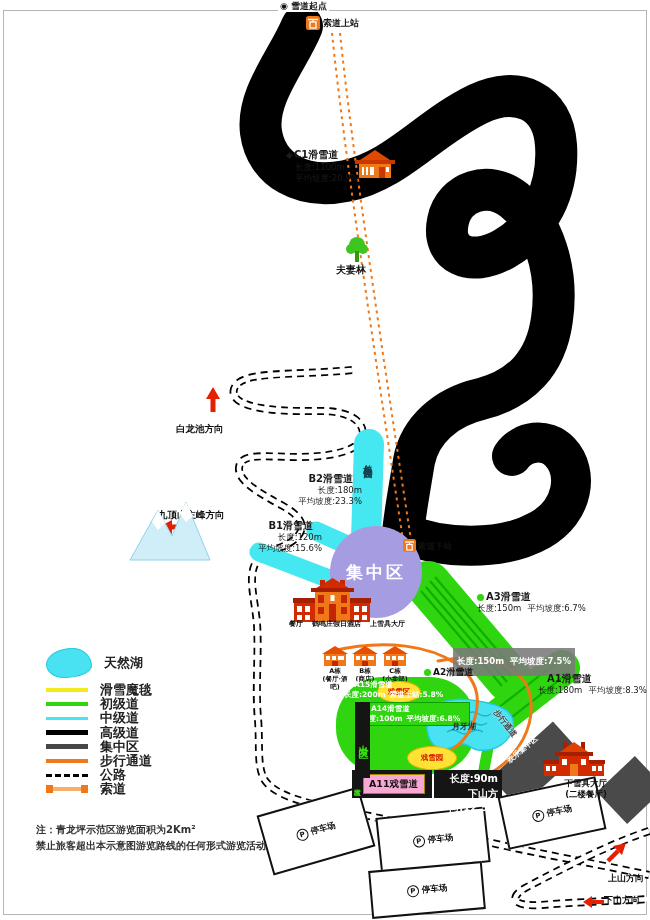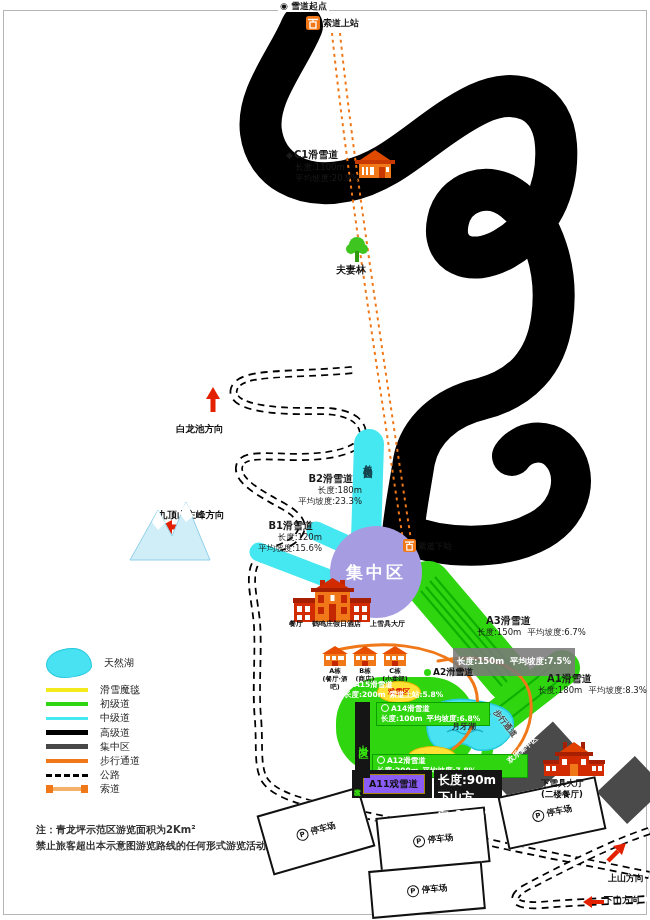--- a/index.html
+++ b/index.html
@@ -21,35 +21,35 @@
   .hub{position:absolute;z-index:2;width:92px;height:92px;border-radius:50%;background:#a69ce2;
        display:flex;align-items:center;justify-content:center;}
   .hub span{color:#fff;font-weight:bold;font-size:17px;letter-spacing:3px;}
   .vpark{position:absolute;z-index:3;writing-mode:vertical-rl;text-orientation:upright;
          font-size:9.5px;font-weight:bold;color:#14424e;letter-spacing:2px;}
   .gbar{position:absolute;z-index:3;background:#2fd60f;border:1px solid #0d9e00;color:#fff;
         font-size:7.5px;line-height:1.35;padding:1px 4px;font-weight:bold;white-space:nowrap;}
   .vbar{position:absolute;z-index:4;background:#151515;color:#35e00e;writing-mode:vertical-rl;
         text-orientation:upright;font-weight:bold;text-align:center;}
   .blackbox{position:absolute;z-index:3;background:#151515;color:#fff;font-weight:bold;}
-  .ybar{background:#8b5cf6;border:1px solid #a88700;color:#111;font-weight:bold;font-size:9.5px;
+  .ybar{background:#f9a8d4;border:1px solid #a88700;color:#111;font-weight:bold;font-size:9.5px;
         display:flex;align-items:center;justify-content:center;}
   .graybox{position:absolute;z-index:3;background:rgba(122,122,122,.88);color:#fff;
            font-size:8.5px;font-weight:bold;padding:8px 4px;white-space:nowrap;}
   .park{position:absolute;z-index:2;background:#fff;border:2px solid #111;
         display:flex;align-items:center;justify-content:center;gap:3px;
         font-size:8.5px;font-weight:bold;}
   .pc{display:inline-flex;width:10px;height:10px;border:1px solid #111;border-radius:50%;
       font-size:7px;align-items:center;justify-content:center;font-weight:bold;}
   .ellipse-y{position:absolute;z-index:3;background:#ffe233;border:1px solid #e0b400;border-radius:50%;
              display:flex;align-items:center;justify-content:center;color:#d81800;font-size:7.5px;font-weight:bold;}
   .legend{position:absolute;z-index:3;left:46px;top:648px;}
   .leg-row{display:flex;align-items:center;margin-bottom:6.2px;height:8px;}
   .leg-swatch{width:42px;margin-right:12px;flex:none;}
-  .leg-lbl{font-size:10px;font-weight:normal;color:#222;white-space:nowrap;}
+  .leg-lbl{font-size:13px;font-weight:bold;color:#222;white-space:nowrap;}
   .leg-lake{width:44px;height:28px;background:#48e2f2;border:1px solid #28c8dd;
             border-radius:58% 42% 62% 38%/55% 60% 40% 45%;margin-right:12px;flex:none;}
   .sw-line{height:3.5px;}
   .sw-thick{height:5px;}
   .ropewayleg{position:relative;height:4px;background:#f5b06a;}
   .ropewayleg i{position:absolute;top:-2px;width:7px;height:8px;background:#f07818;}
   .ropewayleg i.l{left:0;} .ropewayleg i.r{right:0;}
   .note{position:absolute;z-index:3;left:36px;top:822px;font-size:10px;font-weight:bold;color:#333;line-height:1.55;}
   .hotel-lbls{position:absolute;z-index:3;left:289px;top:619px;width:116px;display:flex;
               justify-content:space-between;font-size:7px;font-weight:bold;white-space:nowrap;}
@@ -206,21 +206,21 @@
     <line x1="2" y1="3" x2="11" y2="3" stroke="#fff" stroke-width="1.3"></line>
     <line x1="6.5" y1="3" x2="6.5" y2="5.5" stroke="#fff" stroke-width="1.2"></line>
     <rect x="3.8" y="5.5" width="5.4" height="5.5" fill="none" stroke="#fff" stroke-width="1.2"></rect>
   </svg>
   <div class="lbl b" style="left:418px;top:541px;font-size:8.5px;">索道下站</div>
 
   <div class="hub" style="left:330px;top:526px;">
     <span>集中区</span>
   </div>
 
-  <div class="lbl t-label" style="left:477px;top:590px;margin-top:24px;">
+  <div class="lbl t-label" style="left:477px;top:590px;">
     <div><span class="dot-green"></span><span class="nm">A3滑雪道</span></div>
     <div><span style="margin-right:6px;">长度:150m</span><span>平均坡度:6.7%</span></div>
   </div>
 
   <svg class="abs" style="left:293px;top:576px;" width="78" height="46">
     <rect x="27" y="4" width="5" height="9" fill="#c32600"></rect>
       <rect x="47" y="4" width="5" height="9" fill="#c32600"></rect>
     <polygon points="20,14 39.5,2 59,14" fill="#d22b00"></polygon>
     <rect x="18" y="12" width="43" height="4" fill="#a51f00"></rect>
     <rect x="22" y="16" width="35" height="30" fill="#f07818"></rect>
@@ -304,27 +304,23 @@
   <div class="ellipse-y" style="left:407px;top:746px;width:48px;height:22px;">
     <span>戏雪园</span>
   </div>
 
   <div class="lbl" style="left:344px;top:680px;color:#fff;font-weight:bold;font-size:7.5px;line-height:1.35;">
     <div><span class="ring"></span><span>A15滑雪道</span></div>
     <div><span style="margin-right:4px;">长度:200m</span><span>索道上站:5.8%</span></div>
   </div>
 
   <div class="vbar" style="left:355px;top:702px;width:15px;height:76px;font-size:10px;letter-spacing:2px;">出发区</div>
-  <div class="gbar" style="left:376px;top:702px;width:104px;">
+  <div class="gbar" style="left:356px;top:702px;width:104px;">
     <div><span class="ring"></span><span>A14滑雪道</span></div>
     <div><span style="margin-right:4px;">长度:100m</span><span>平均坡度:6.8%</span></div>
-  </div>
-  <div class="gbar" style="left:372px;top:754px;width:146px;">
-    <div><span class="ring"></span><span>A12滑雪道</span></div>
-    <div><span style="margin-right:4px;">长度:200m</span><span>平均坡度:7.8%</span></div>
   </div>
 
   <div class="lbl" style="left:452px;top:722px;font-size:8px;color:#2a2a2a;font-weight:bold;">月牙湖</div>
   <div class="lbl rot" style="left:499px;top:708px;font-size:8px;font-weight:bold;color:#444;transform:rotate(52deg);text-shadow:0 0 2px #fff;">步行通道</div>
 
   <div class="lbl rot" style="left:505px;top:758px;font-size:7.5px;font-weight:bold;color:#fff;transform:rotate(-40deg);">欢乐集中区</div>
 
   <svg class="abs" style="left:543px;top:740px;" width="62" height="38">
     <rect x="20" y="2" width="4" height="8" fill="#a51f00"></rect>
       <rect x="38" y="2" width="4" height="8" fill="#a51f00"></rect>
@@ -336,30 +332,30 @@
     <rect x="1" y="24" width="15" height="12" fill="#d22b00"></rect>
       <rect x="46" y="24" width="15" height="12" fill="#d22b00"></rect>
     <rect x="3" y="26" width="4" height="5" fill="#fff"></rect>
       <rect x="9" y="26" width="4" height="5" fill="#fff"></rect>
     <rect x="49" y="26" width="4" height="5" fill="#fff"></rect>
       <rect x="55" y="26" width="4" height="5" fill="#fff"></rect>
     <rect x="19" y="19" width="5" height="6" fill="#fff"></rect>
       <rect x="38" y="19" width="5" height="6" fill="#fff"></rect>
     <rect x="27" y="24" width="8" height="12" fill="#f07818"></rect>
   </svg>
-  <div class="lbl b" style="left:541px;top:778px;width:66px;text-align:left;font-size:8.5px;">
+  <div class="lbl b" style="left:541px;top:778px;width:66px;text-align:right;font-size:8.5px;">
     <div>下雪具大厅</div>
     <div>(二楼餐厅)</div>
   </div>
 
   <div class="blackbox" style="left:352px;top:770px;width:80px;height:28px;display:flex;align-items:center;">
     <div style="writing-mode:vertical-rl;text-orientation:upright;color:#35e00e;font-size:6.5px;font-weight:bold;line-height:1;margin:0 2px;">出发区</div>
     <div class="ybar" style="width:60px;height:18px;">A11戏雪道</div>
   </div>
-  <div class="blackbox" style="left:434px;top:770px;width:68px;height:28px;font-size:12px;line-height:1.45;padding:2px 4px;box-sizing:border-box;">
+  <div class="blackbox" style="left:434px;top:770px;width:68px;height:28px;font-size:10px;line-height:1.45;padding:2px 4px;box-sizing:border-box;text-align:right;">
     <div>长度:90m</div>
     <div>下山方向:12.5%</div>
   </div>
 
   <div class="park" style="left:263px;top:800px;width:102px;height:58px;transform:rotate(-16deg);">
     <span class="pc">P</span>
       <span>停车场</span>
   </div>
   <div class="park" style="left:378px;top:812px;width:106px;height:52px;transform:rotate(-6deg);">
     <span class="pc">P</span>

